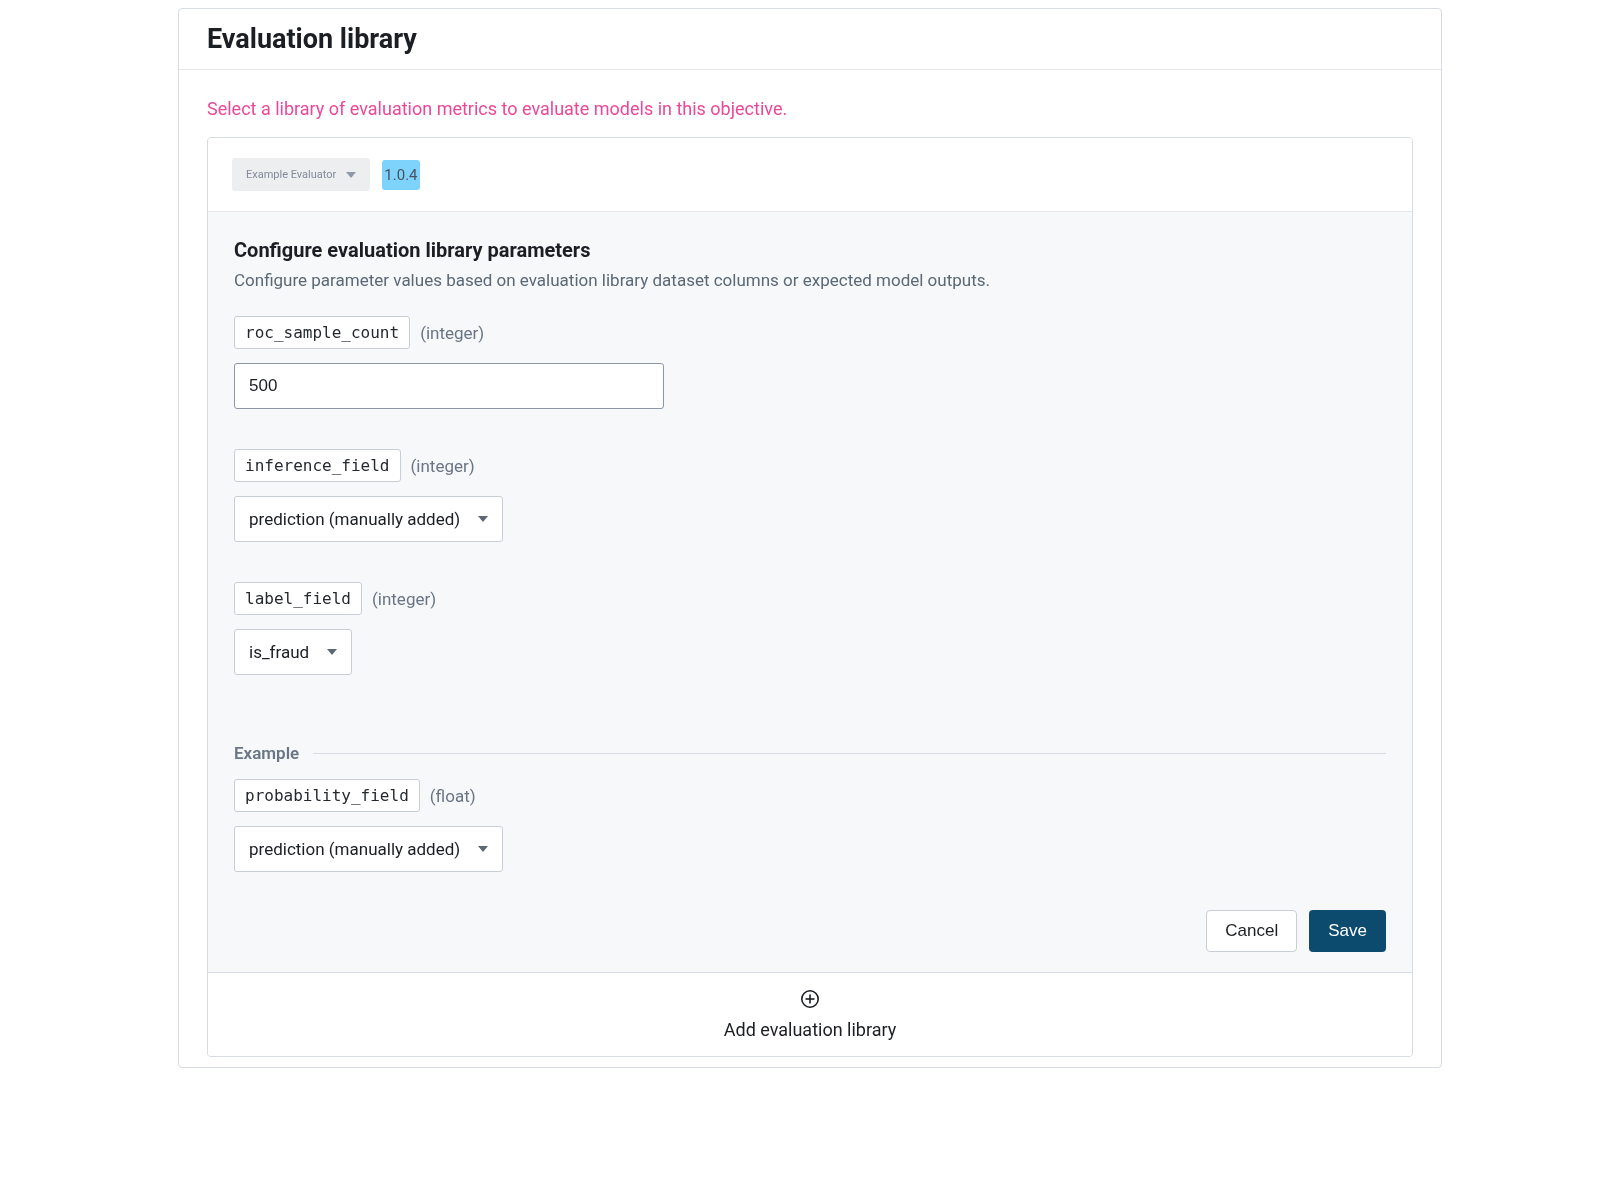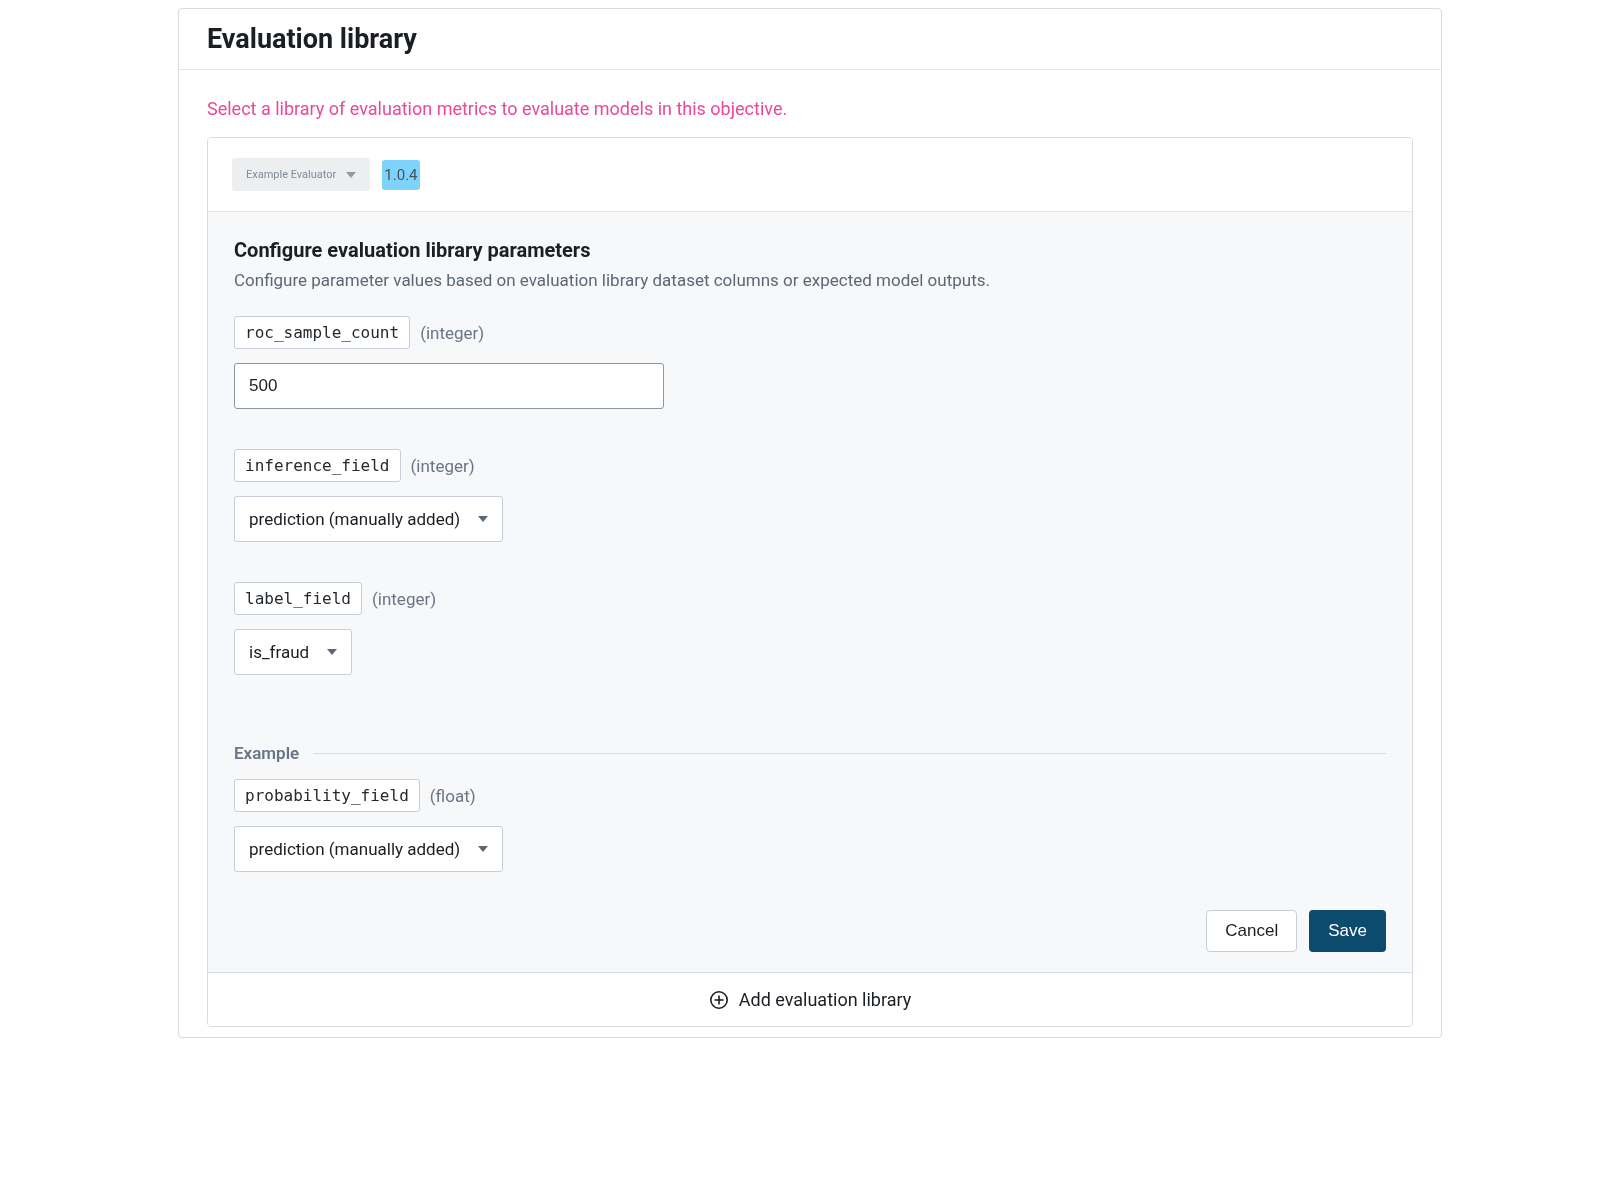--- a/index.html
+++ b/index.html
@@ -184,20 +184,21 @@
   border-top: 1px solid #D7DCE2;
   padding: 16px 0;
   display: flex;
   align-items: center;
   justify-content: center;
   gap: 10px;
   font-size: 18px;
   color: #1B1E23;
   cursor: pointer;
   background: #fff;
+  flex-direction: column;
 }
 .plus-circle {
   width: 20px; height: 20px;
   display: inline-block;
 }
 .plus-circle svg { display: block; }
 </style>
 </head>
 <body>
 

